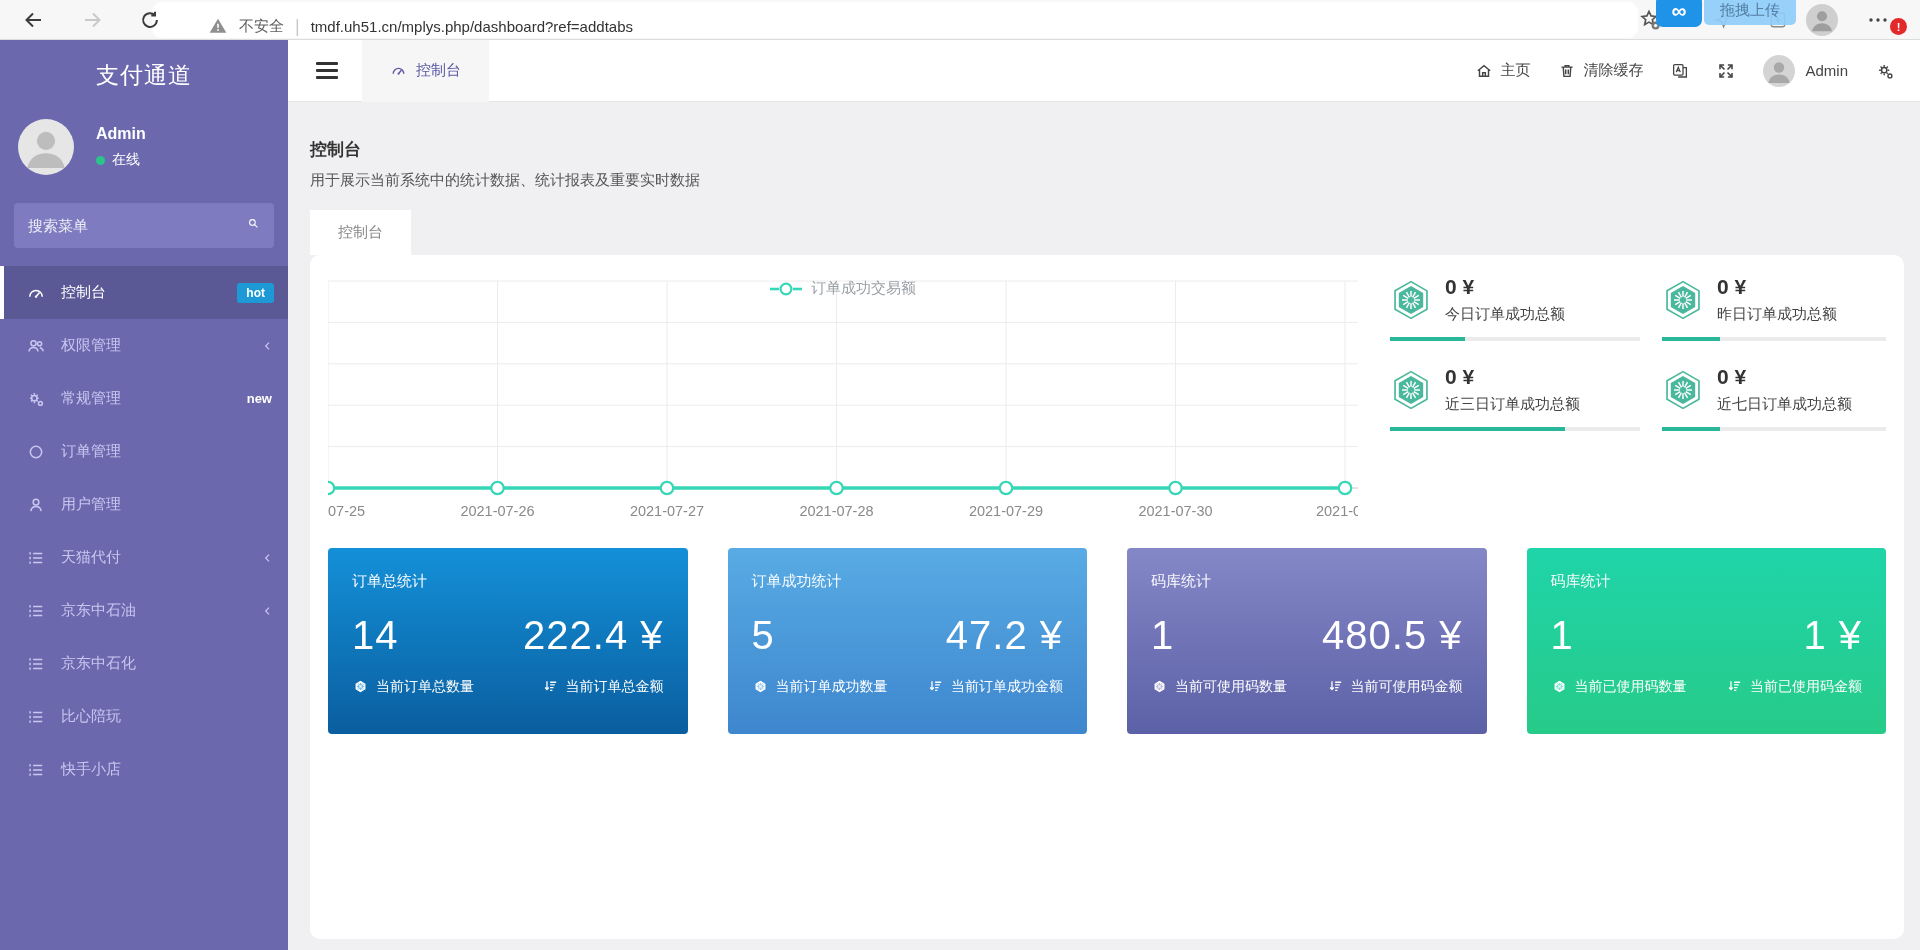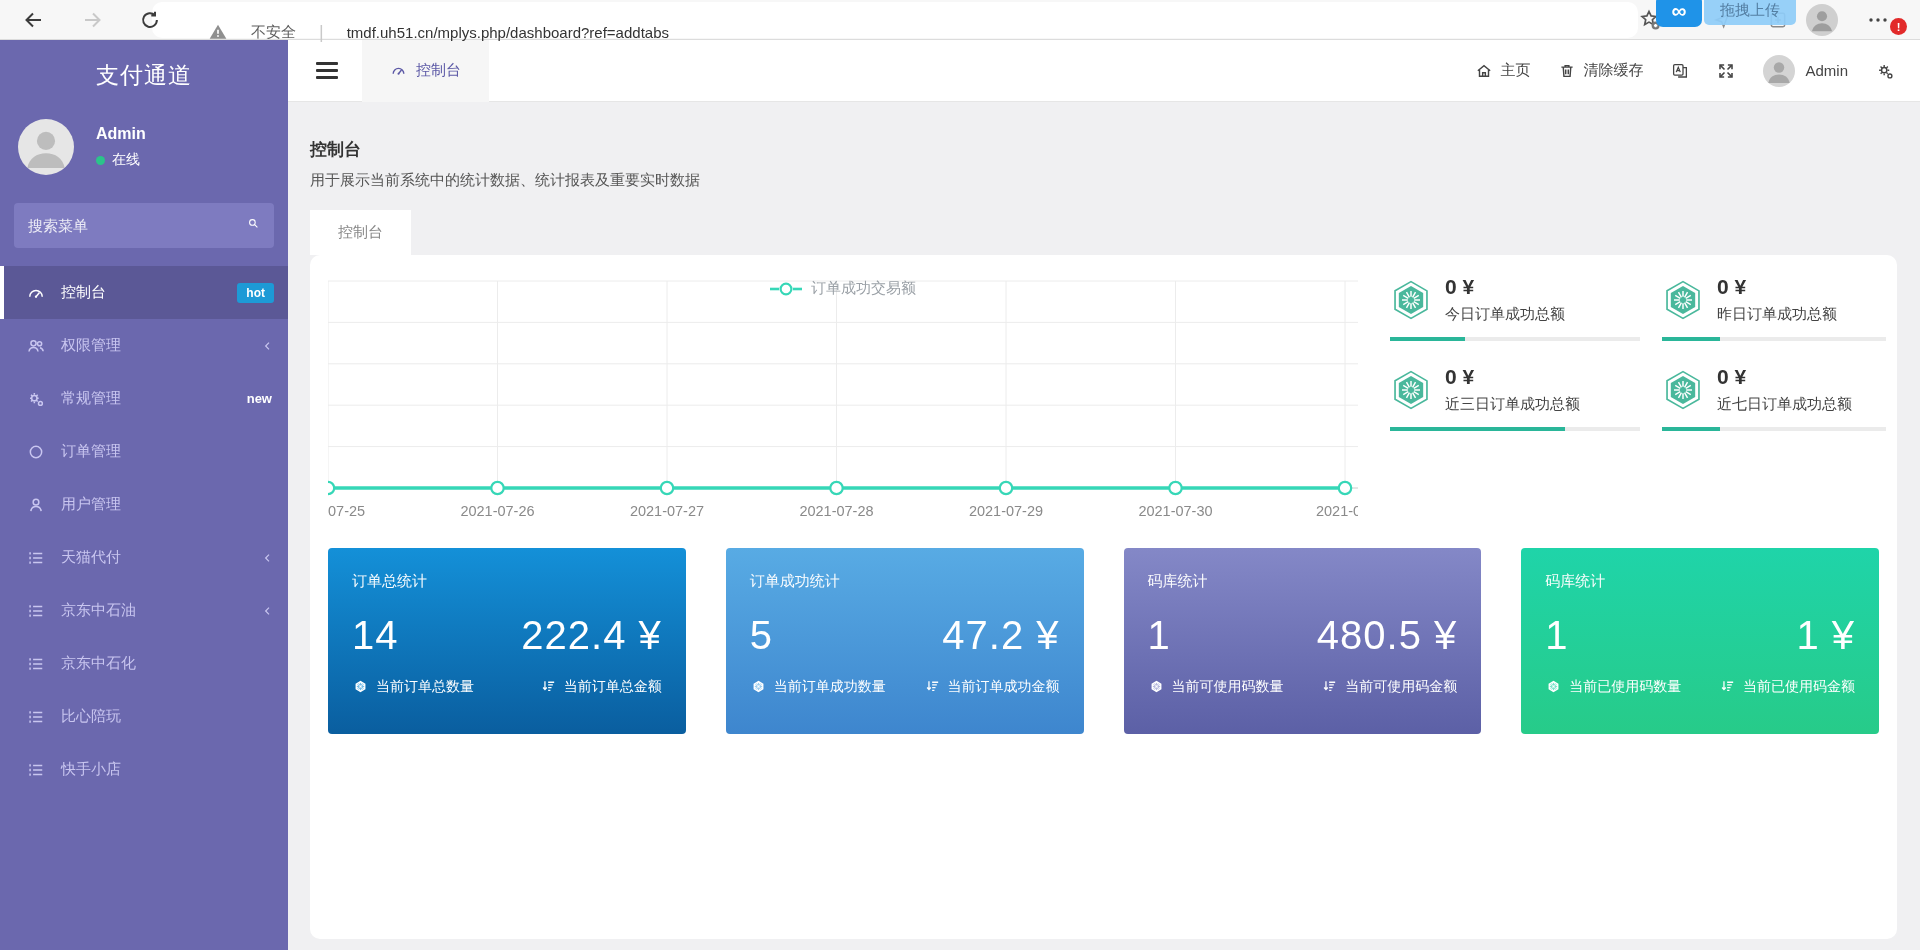--- a/index.html
+++ b/index.html
@@ -6,21 +6,21 @@
   html,body { width:1920px; height:950px; overflow:hidden; background:#fff;
     font-family:"Liberation Sans","DejaVu Sans",sans-serif; }
   svg { display:block; }
 
   
   .browser { position:absolute; top:0; left:0; width:1920px; height:40px; background:#f7f7f7;
     border-bottom:1px solid #dcdcdc; z-index:50; }
   .omnibox { position:absolute; left:152px; top:2px; width:1486px; height:36px; background:#fff; border-radius:10px; }
   .bbtn { position:absolute; top:8px; width:24px; height:24px; color:#3c3c3c; cursor:pointer; }
   .bbtn svg { width:24px; height:24px; }
-  .addr { position:absolute; top:12px; height:40px; display:flex; align-items:center; gap:23px; }
+  .addr { position:absolute; top:6px; height:40px; display:flex; align-items:center; gap:11px; }
   .addr .sep { color:#c9c9c9; font-size:18px; }
   .addr .sec { color:#5f5f5f; font-size:15px; }
   .addr .url { color:#333; font-size:15px;text-align:center; }
   .ext-chip { position:absolute; left:1656px; top:-5px; width:46px; height:32px; background:#1f93e8;
     border-radius:7px; color:#fff; display:flex; align-items:center; justify-content:center;
     font-size:21px; font-weight:bold; z-index:4; }
   .ext-tip { position:absolute; left:1704px; top:-5px; height:30px; padding:0 16px; background:#8fcdf9;
     border-radius:5px; color:#47759c; display:flex; align-items:center; font-size:15px; z-index:4; opacity:.92; }
   .hidden-icons { position:absolute; top:10px; color:#8a8a8a; z-index:1; }
   .hidden-icons svg { width:20px; height:20px; }
@@ -71,21 +71,21 @@
   .nav-link svg { width:18px; height:18px; }
   .n-avatar { width:32px; height:32px; border-radius:50%; background:#d4d4d4; overflow:hidden; cursor:pointer; }
   .nav-user { display:flex; align-items:center; gap:10px; cursor:pointer; }
 
   
   .page-head { margin:36px 0 0 22px; }
   .page-head h1 { font-size:17px; color:#333; }
   .page-head p { margin-top:10px; font-size:15px; color:#555; }
   .tab-strip { margin:20px 0 0 22px; height:45px; display:flex; }
   .ctab { background:#fff; color:#888; font-size:15px; padding:0 28px; display:flex; align-items:center; cursor:pointer; }
-  .panel { margin:0 23px 0 22px; height:684px; background:#fff; position:relative;border-radius:10px; }
+  .panel { margin:0 16px 0 22px; height:684px; background:#fff; position:relative;border-radius:10px; }
 
   
   .chart-wrap { position:absolute; left:18px; top:24px; width:1030px; height:262px; overflow:hidden; }
   .legend { position:absolute; left:50%; transform:translateX(-50%); top:0; display:flex;
     align-items:center; gap:9px; color:#9aa0a6; font-size:15px; z-index:3; cursor:pointer; }
 
   
   .ministats { position:absolute; left:1080px; top:20px; width:496px; display:grid;
     grid-template-columns:250px 224px; column-gap:22px; row-gap:24px; }
   .stat .row { display:flex; gap:13px; align-items:center; }

